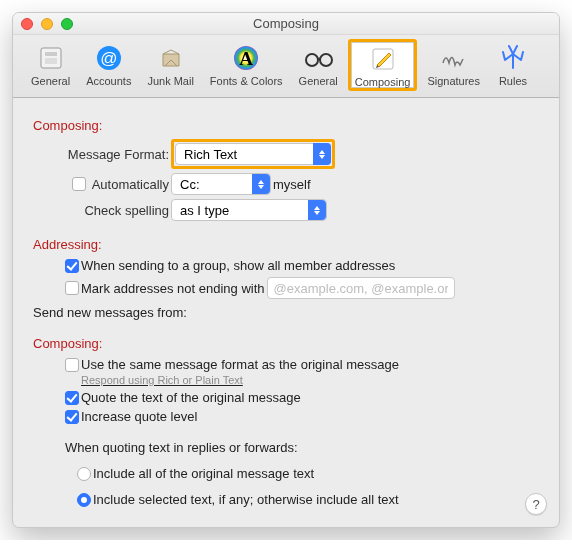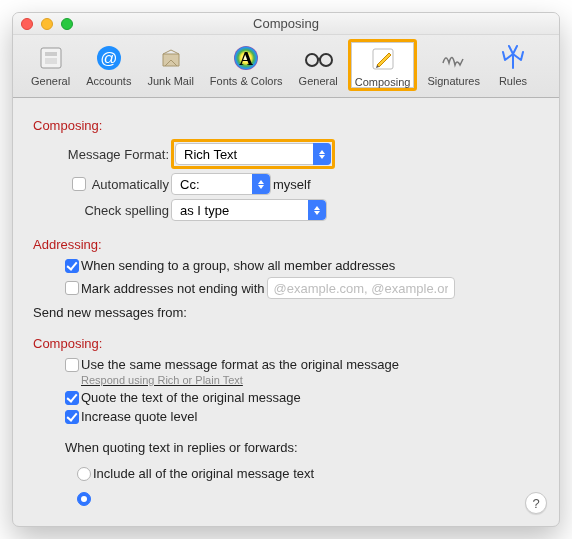--- a/index.html
+++ b/index.html
@@ -314,20 +314,21 @@
 
     <div class="row indent" style="margin-top:16px;">
       <span>When quoting text in replies or forwards:</span>
     </div>
     <div class="row indent2">
       <input type="radio" class="mac" name="q" style="">
       <span>Include all of the original message text</span>
     </div>
     <div class="row indent2">
       <input type="radio" class="mac" name="q" checked="" style="">
+      <span>Include selected text, if any; otherwise include all text</span>
     </div>
 
     <div class="help-btn">
       <span>?</span>
     </div>
 
   </div>
 </div>
 
 </body></html>

